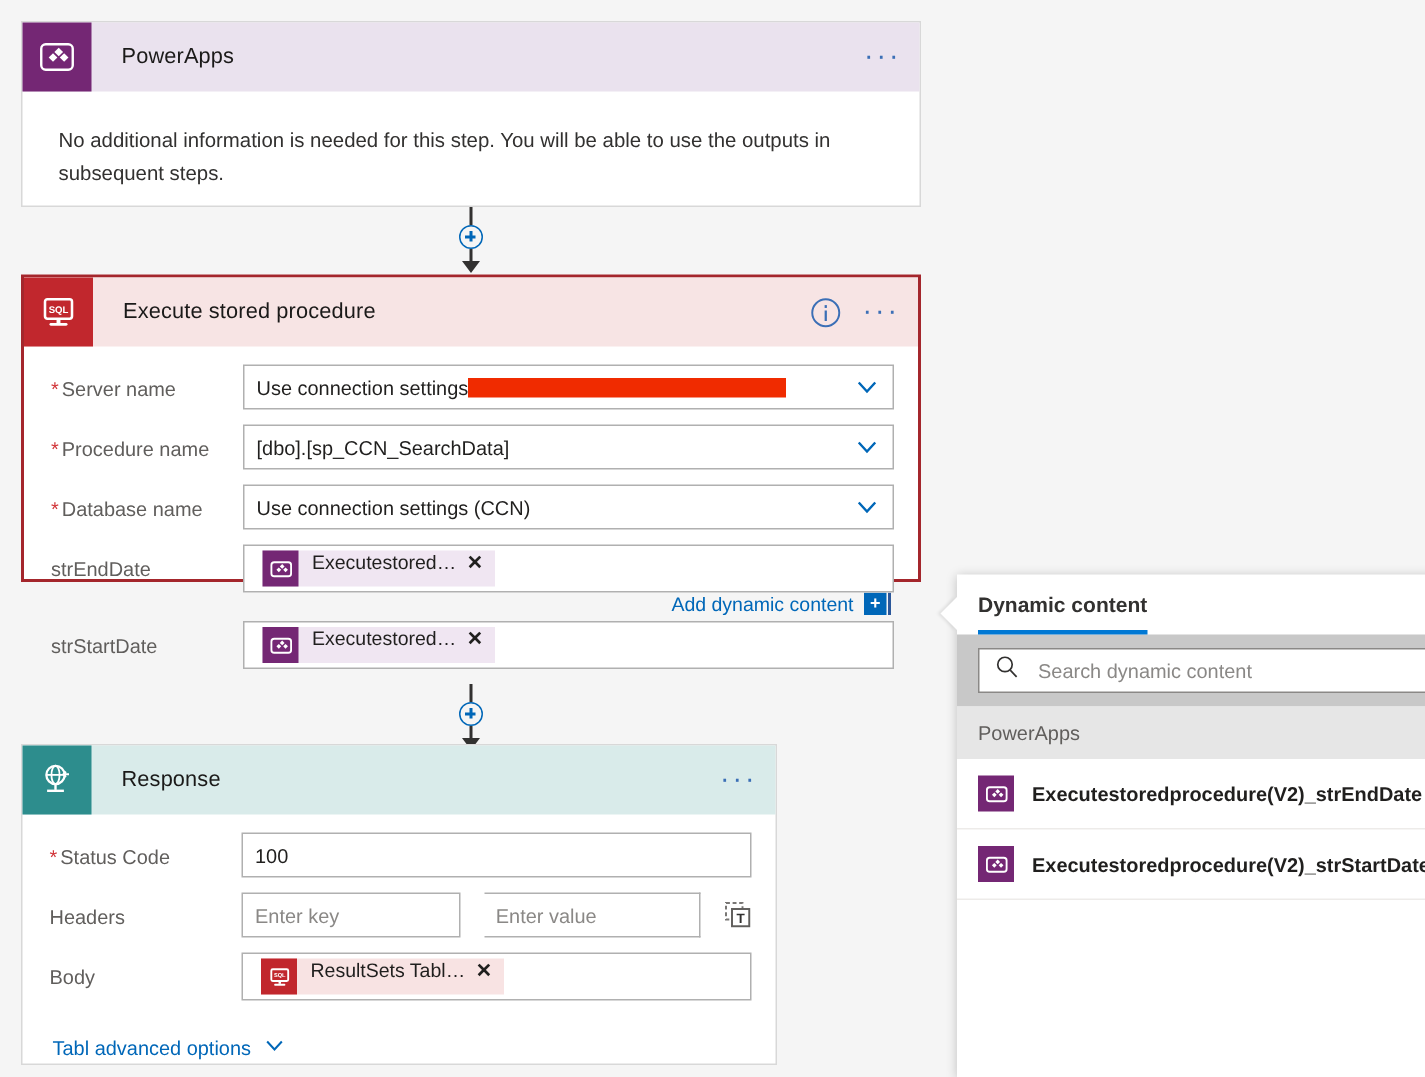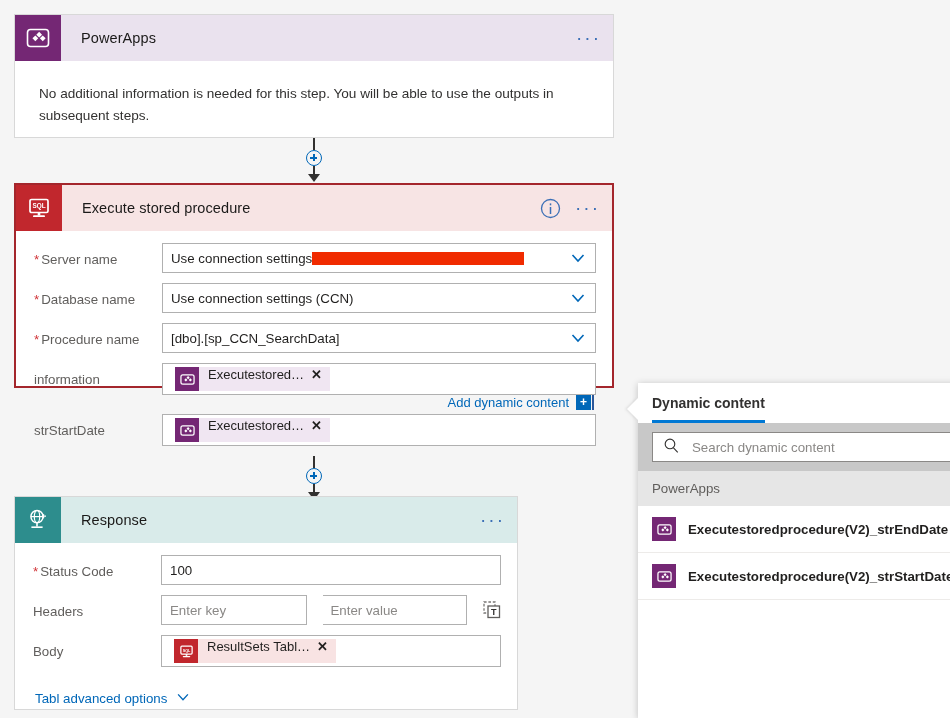--- a/index.html
+++ b/index.html
@@ -410,45 +410,45 @@
           <span class="redact-bar" style="width:212px;"></span>
         <span class="chev">
           <svg width="18" height="18" viewBox="0 0 18 18" aria-hidden="true">
               <path d="M3.5 6 L9 12 L14.5 6" fill="none" stroke="#0067b8" stroke-width="1.6"></path>
             </svg>
         </span>
       </div>
     </div>
 
     <div class="form-row">
+      <div class="form-label"><span class="req-star">*</span><span>Procedure name</span></div>
+      <div class="field">
+        <span>[dbo].[sp_CCN_SearchData]</span>
+        <span class="chev">
+          <svg width="18" height="18" viewBox="0 0 18 18" aria-hidden="true">
+              <path d="M3.5 6 L9 12 L14.5 6" fill="none" stroke="#0067b8" stroke-width="1.6"></path>
+            </svg>
+        </span>
+      </div>
+    </div>
+
+    <div class="form-row">
       <div class="form-label"><span class="req-star">*</span><span>Database name</span></div>
       <div class="field">
         <span>Use connection settings (CCN)</span>
         <span class="chev">
           <svg width="18" height="18" viewBox="0 0 18 18" aria-hidden="true">
               <path d="M3.5 6 L9 12 L14.5 6" fill="none" stroke="#0067b8" stroke-width="1.6"></path>
             </svg>
         </span>
       </div>
     </div>
 
-    <div class="form-row">
-      <div class="form-label"><span class="req-star">*</span><span>Procedure name</span></div>
-      <div class="field">
-        <span>[dbo].[sp_CCN_SearchData]</span>
-        <span class="chev">
-          <svg width="18" height="18" viewBox="0 0 18 18" aria-hidden="true">
-              <path d="M3.5 6 L9 12 L14.5 6" fill="none" stroke="#0067b8" stroke-width="1.6"></path>
-            </svg>
-        </span>
-      </div>
-    </div>
-
     <div class="form-row" style="margin-bottom:4px;">
-      <div class="form-label">information</div>
+      <div class="form-label">strEndDate</div>
       <div class="field tall">
         <span class="chip">
           <span class="chip-icon">
             <svg width="15" height="15" viewBox="0 0 24 24" aria-hidden="true">
               <rect x="1.5" y="4.5" width="21" height="15" rx="3" fill="none" stroke="#ffffff" stroke-width="2"></rect>
               <g fill="#ffffff">
                 <rect x="11.2" y="7.2" width="3.6" height="3.6" transform="rotate(45 13 9)"></rect>
                 <rect x="7.6" y="10.8" width="3.6" height="3.6" transform="rotate(45 9.4 12.6)"></rect>
                 <rect x="14.8" y="10.8" width="3.6" height="3.6" transform="rotate(45 16.6 12.6)"></rect>
               </g>

